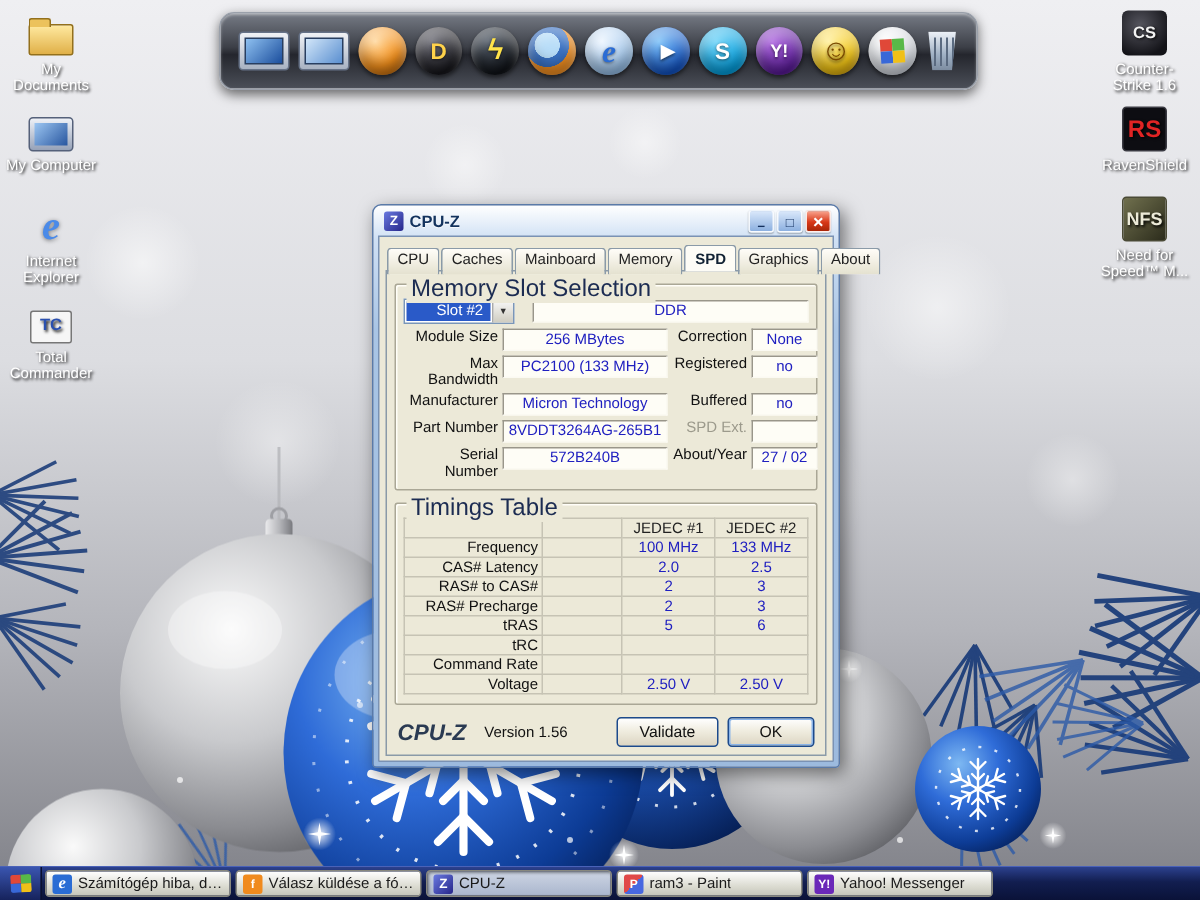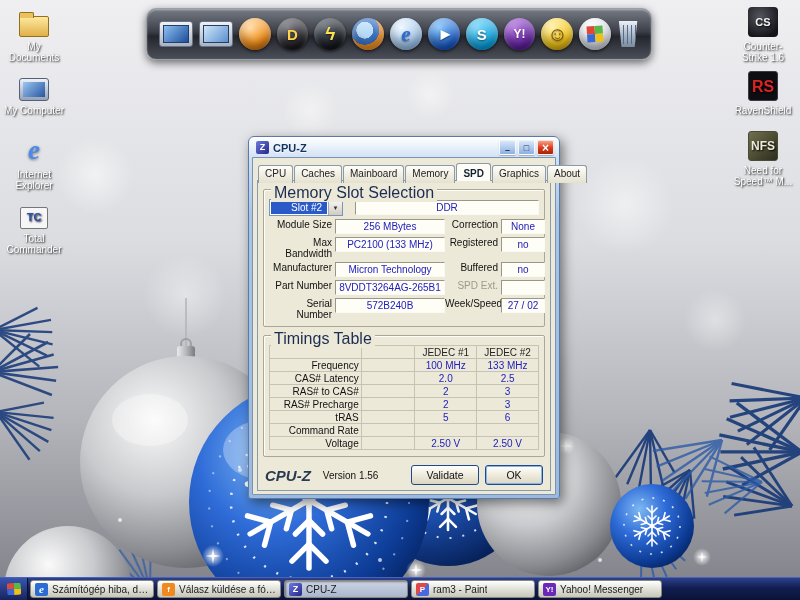--- a/index.html
+++ b/index.html
@@ -404,21 +404,21 @@
           </div>
           <div class="frow">
             <span class="fl1">Part Number</span>
             <span class="vbox vb1">8VDDT3264AG-265B1</span>
             <span class="fl2 dim">SPD Ext.</span>
             <span class="vbox vb2"></span>
           </div>
           <div class="frow">
             <span class="fl1">Serial Number</span>
             <span class="vbox vb1">572B240B</span>
-            <span class="fl2">Week/Speed</span>
+            <span class="fl2">About/Year</span>
             <span class="vbox vb2">27 / 02</span>
           </div>
         </div>
 
         <div class="group">
           <span class="group-label">Timings Table</span>
           <table class="timings">
             <tbody>
                 <tr>
               <td class="c-lbl"></td>
@@ -450,20 +450,26 @@
               <td class="c-val">2</td>
               <td class="c-val">3</td>
             </tr>
             <tr>
               <td class="c-lbl">tRAS</td>
                   <td class="c-sp"></td>
               <td class="c-val">5</td>
               <td class="c-val">6</td>
             </tr>
             <tr>
+              <td class="c-lbl">tRC</td>
+                  <td class="c-sp"></td>
+              <td class="c-val"></td>
+              <td class="c-val"></td>
+            </tr>
+            <tr>
               <td class="c-lbl dim">Command Rate</td>
                   <td class="c-sp"></td>
               <td class="c-val"></td>
               <td class="c-val"></td>
             </tr>
             <tr>
               <td class="c-lbl">Voltage</td>
                   <td class="c-sp"></td>
               <td class="c-val">2.50 V</td>
               <td class="c-val">2.50 V</td>

